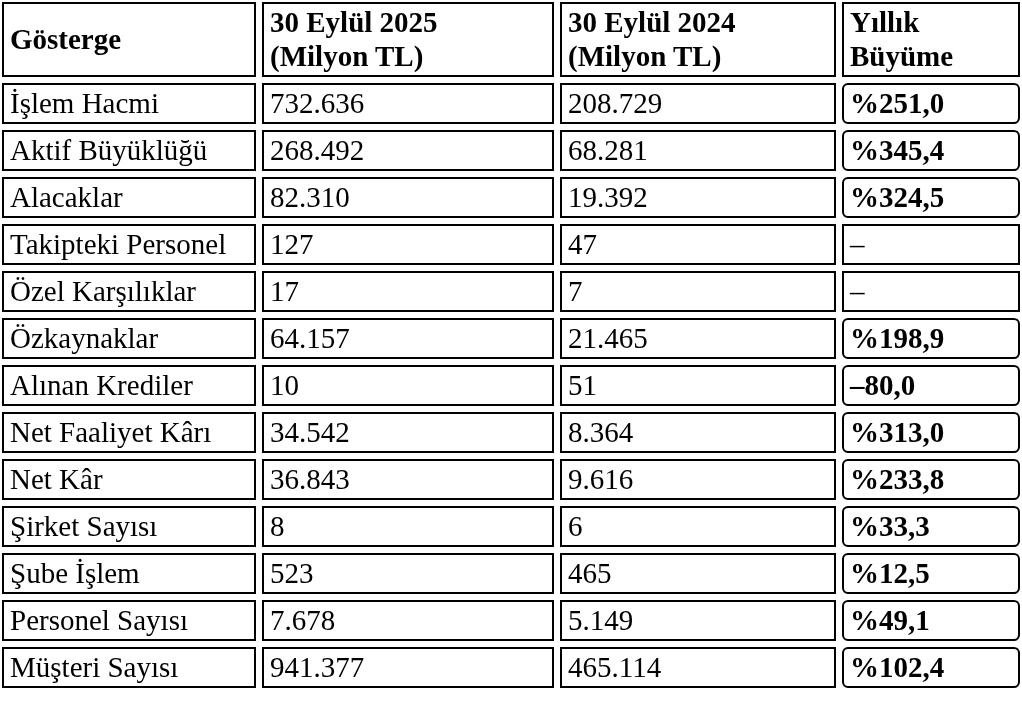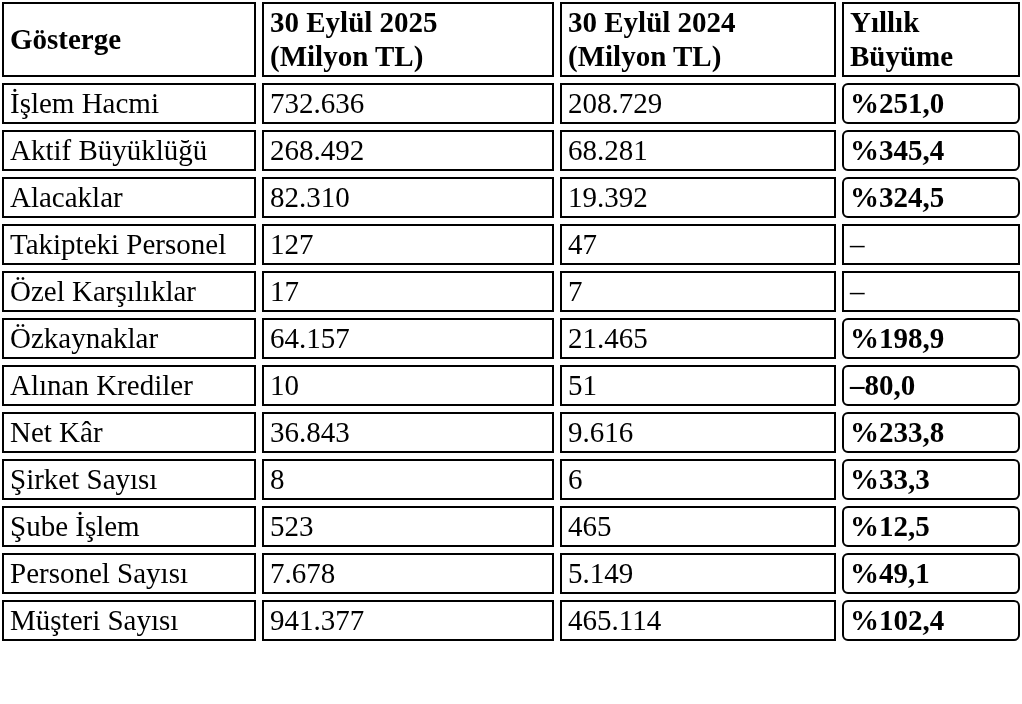--- a/index.html
+++ b/index.html
@@ -98,20 +98,26 @@
           <td>21.465</td>
           <td class="bold">%198,9</td>
         </tr>
         <tr>
           <td>Alınan Krediler</td>
           <td>10</td>
           <td>51</td>
           <td class="bold">–80,0</td>
         </tr>
         <tr>
+          <td>Net Faaliyet Kârı</td>
+          <td>34.542</td>
+          <td>8.364</td>
+          <td class="bold">%313,0</td>
+        </tr>
+        <tr>
           <td>Net Kâr</td>
           <td>36.843</td>
           <td>9.616</td>
           <td class="bold">%233,8</td>
         </tr>
         <tr>
           <td>Şirket Sayısı</td>
           <td>8</td>
           <td>6</td>
           <td class="bold">%33,3</td>

